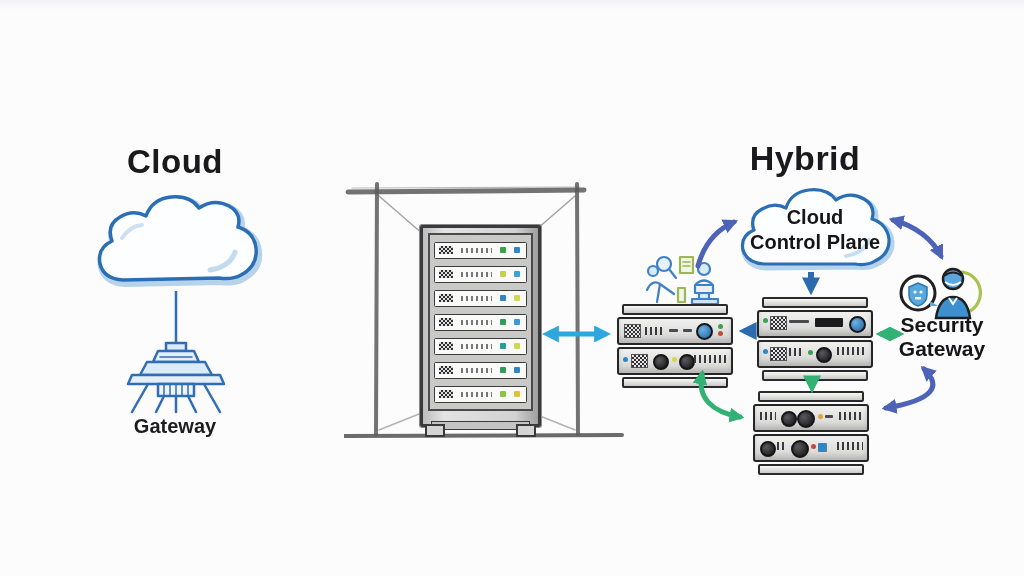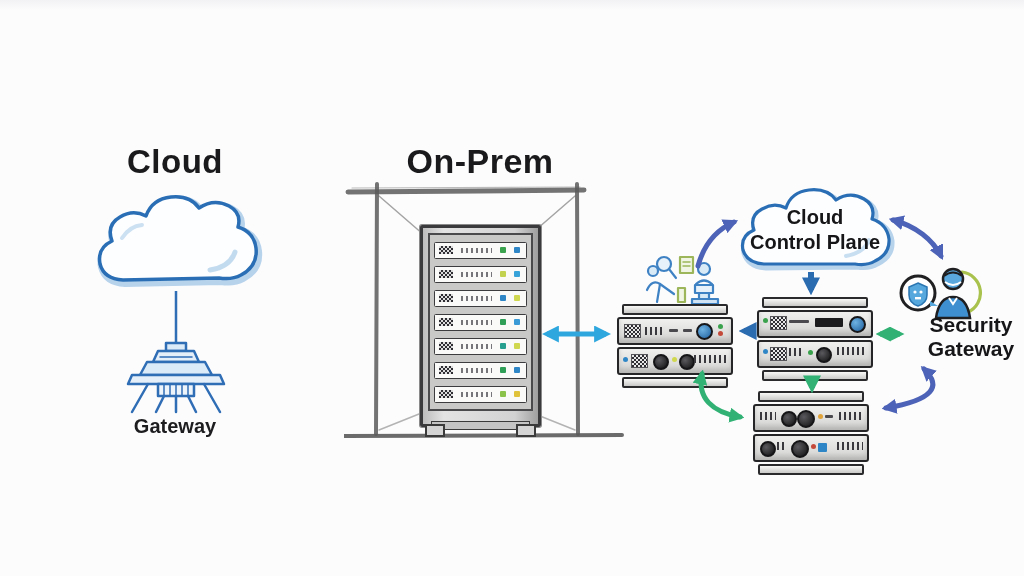--- a/index.html
+++ b/index.html
@@ -14,21 +14,21 @@
   .title{position:absolute;transform:translateX(-50%);font-weight:700;
     font-size:34px;letter-spacing:.5px;color:#1a1a1c;white-space:nowrap;}
   .t-cloud{left:175px;top:143px;font-size:33px;}
   .t-onprem{left:480px;top:142px;}
   .t-hybrid{left:805px;top:139px;}
   .label{position:absolute;transform:translateX(-50%);font-weight:600;
     color:#1d1d1f;white-space:nowrap;}
   .gateway-label{left:175px;top:415px;font-size:20px;}
   .hcloud-label{position:absolute;left:815px;top:205px;transform:translateX(-50%);
     text-align:center;font-weight:600;font-size:20px;line-height:25px;color:#161618;}
-  .sec-label{position:absolute;left:971px;top:313px;transform:translateX(-50%);
+  .sec-label{position:absolute;left:942px;top:313px;transform:translateX(-50%);
     text-align:center;font-weight:600;font-size:21px;line-height:24px;color:#161618;}
 
   
   .abs{position:absolute;}
   .overlay{position:absolute;left:0;top:0;width:1024px;height:576px;pointer-events:none;}
 
   
   .rack{position:absolute;left:420px;top:225px;width:115px;height:196px;
     background:linear-gradient(90deg,#bdbdbd,#e3e3e3 18%,#d2d2d2 80%,#9f9f9f);
     border:3px solid #3a3a3c;border-radius:2px;box-shadow:0 0 0 1px #8a8a8a;}
@@ -98,21 +98,20 @@
       <line x1="28" y1="93" x2="12" y2="121"></line>
       <line x1="84" y1="93" x2="100" y2="121"></line>
       <line x1="44" y1="105" x2="36" y2="121"></line>
       <line x1="68" y1="105" x2="76" y2="121"></line>
       <line x1="56" y1="105" x2="56" y2="121"></line>
     </g>
   </svg>
 
   <div class="label gateway-label">Gateway</div>
 
-  <div class="title t-onprem">On-Prem</div>
 
   <svg class="abs" style="left:344px;top:180px" width="282" height="262" viewBox="0 0 282 262">
     <g stroke="#5b5b5b" fill="none" stroke-linecap="round">
       <line x1="4" y1="12" x2="240" y2="10" stroke-width="5" opacity=".85"></line>
       <line x1="8" y1="8" x2="236" y2="7" stroke-width="1.2" opacity=".4"></line>
       <line x1="33" y1="4" x2="32" y2="254" stroke-width="4" opacity=".85"></line>
       <line x1="233" y1="4" x2="234" y2="254" stroke-width="4" opacity=".85"></line>
       <line x1="35" y1="16" x2="80" y2="55" stroke-width="1.5" opacity=".55"></line>
       <line x1="231" y1="16" x2="186" y2="55" stroke-width="1.5" opacity=".55"></line>
       <line x1="35" y1="250" x2="80" y2="232" stroke-width="1.5" opacity=".45"></line>
@@ -150,20 +149,21 @@
       <div class="rk-unit">
         <span class="rdot" style="right:20px;background:#8bc34a"></span>
           <span class="rdot" style="right:6px;background:#e0c23a"></span>
       </div>
     </div>
     <div class="rack-base"></div>
     <div class="rack-foot fl"></div>
     <div class="rack-foot fr"></div>
   </div>
 
+  <div class="title t-hybrid">Hybrid</div>
 
   <svg class="abs" style="left:734px;top:184px" width="162" height="92" viewBox="0 0 162 92">
     <path d="M32 83 Q15 82 11 69 Q8 55 22 49 Q17 35 30 28 Q42 21 54 27 Q59 11 77 9 Q95 7 104 19 Q118 10 132 18 Q144 25 140 38 Q155 43 157 57 Q158 72 143 79 Q135 84 123 82 Z" fill="#f4f9fe" stroke="#b7d3ec" stroke-width="7" stroke-linejoin="round"></path>
     <path d="M30 80 Q13 79 9 66 Q6 52 20 46 Q15 32 28 25 Q40 18 52 24 Q57 8 75 6 Q93 4 102 16 Q116 7 130 15 Q142 22 138 35 Q153 40 155 55 Q156 70 141 77 Q133 82 121 80 Z" fill="#fdfeff" stroke="#2a6fb5" stroke-width="3.2" stroke-linejoin="round"></path>
     <path d="M112 72 Q130 69 135 56" fill="none" stroke="#9cc3e5" stroke-width="4" stroke-linecap="round" opacity=".55"></path>
   </svg>
   <div class="hcloud-label">
     <div>Cloud</div>
     <div>Control Plane</div>
   </div>

